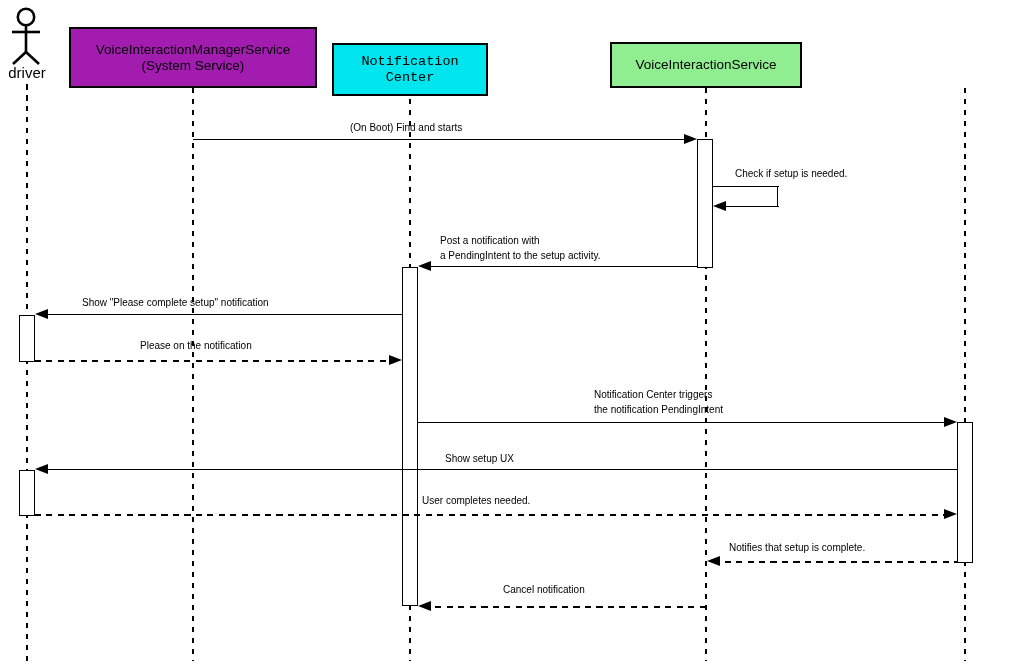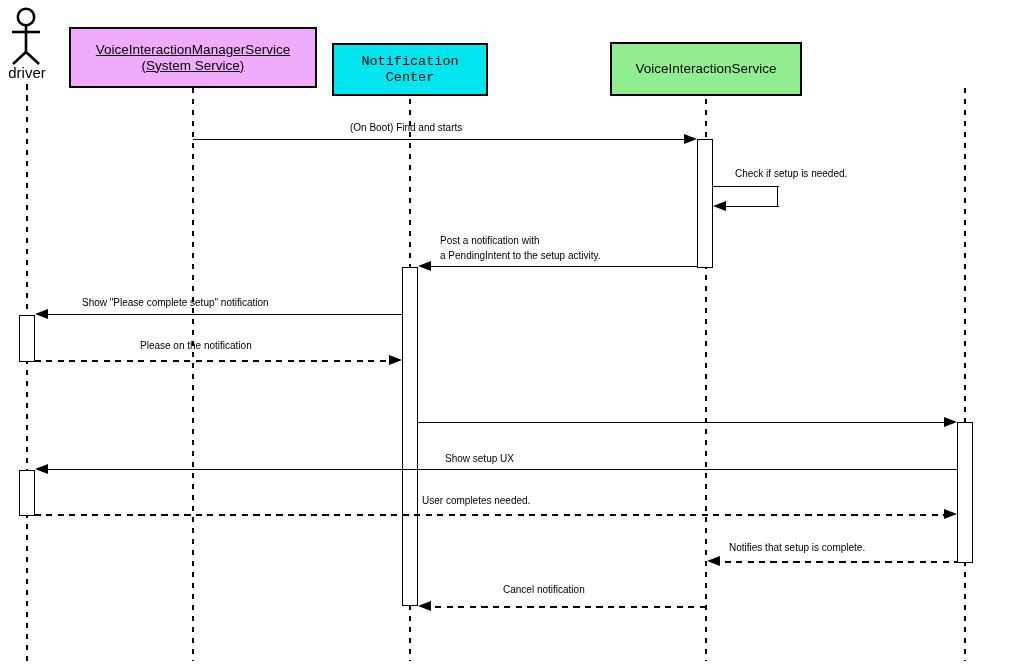--- a/index.html
+++ b/index.html
@@ -59,24 +59,24 @@
     </svg>
     <div class="actor-name">driver</div>
   </div>
 
   <div class="lifeline" style="left:26px;top:84px;height:577px;"></div>
   <div class="lifeline" style="left:192px;top:88px;height:573px;"></div>
   <div class="lifeline" style="left:409px;top:88px;height:573px;"></div>
   <div class="lifeline" style="left:705px;top:88px;height:573px;"></div>
   <div class="lifeline" style="left:964px;top:88px;height:573px;"></div>
 
-  <div class="box" style="left: 69px; top: 27px; width: 248px; height: 61px; background: #f0abfc; text-decoration: underline;">VoiceInteractionManagerService
+  <div class="box" style="left: 69px; top: 27px; width: 248px; height: 61px; background: #a21caf;">VoiceInteractionManagerService
 (System Service)</div>
   <div class="box" style="left: 332px; top: 43px; width: 156px; height: 53px; background: rgb(0, 229, 238); font-family: Liberation Mono, monospace;">Notification Center</div>
-  <div class="box" style="left: 610px; top: 42px; width: 192px; height: 54px; background: rgb(144, 238, 144);">VoiceInteractionService</div>
+  <div class="box" style="left: 610px; top: 42px; width: 192px; height: 46px; background: rgb(144, 238, 144);">VoiceInteractionService</div>
 
   <div class="activation" style="left:697px;top:139px;height:129px;"></div>
   <div class="activation" style="left:402px;top:267px;height:339px;"></div>
   <div class="activation" style="left:19px;top:315px;height:47px;"></div>
   <div class="activation" style="left:19px;top:470px;height:46px;"></div>
   <div class="activation" style="left:957px;top:422px;height:141px;"></div>
 
   <div class="mline" style="left:193px;top:139px;width:497px;"></div>
   <div class="arr-r" style="left:684px;top:134px;"></div>
   <div class="mlabel" style="left:350px;top:121px;">(On Boot) Find and starts</div>
@@ -95,20 +95,22 @@
   <div class="mline" style="left:40px;top:314px;width:363px;"></div>
   <div class="arr-l" style="left:35px;top:309px;"></div>
   <div class="mlabel" style="left:82px;top:296px;">Show "Please complete setup" notification</div>
 
   <div class="mline-d" style="left:35px;top:360px;width:355px;"></div>
   <div class="arr-r" style="left:389px;top:355px;"></div>
   <div class="mlabel" style="left:140px;top:339px;">Please on the notification</div>
 
   <div class="mline" style="left:418px;top:422px;width:533px;"></div>
   <div class="arr-r" style="left:944px;top:417px;"></div>
+  <div class="mlabel" style="left:594px;top:388px;">Notification Center triggers
+the notification PendingIntent</div>
 
   <div class="mline" style="left:40px;top:469px;width:917px;"></div>
   <div class="arr-l" style="left:35px;top:464px;"></div>
   <div class="mlabel" style="left:445px;top:452px;">Show setup UX</div>
 
   <div class="mline-d" style="left:35px;top:514px;width:910px;"></div>
   <div class="arr-r" style="left:944px;top:509px;"></div>
   <div class="mlabel" style="left:422px;top:494px;">User completes needed.</div>
 
   <div class="mline-d" style="left:713px;top:561px;width:244px;"></div>

